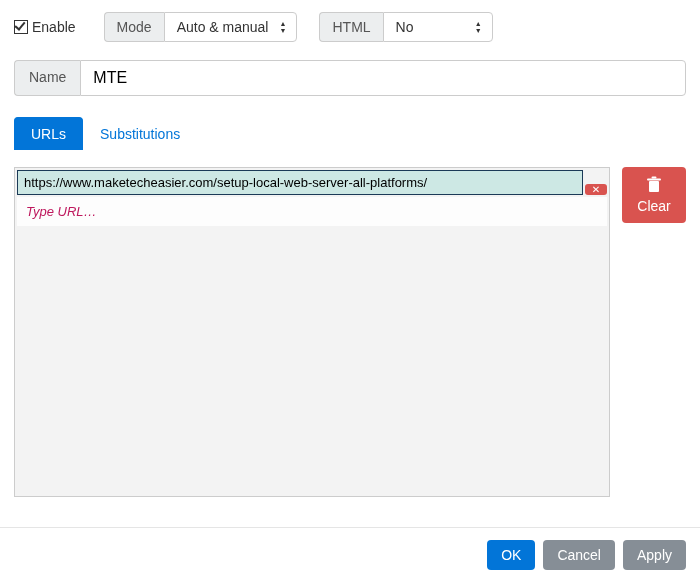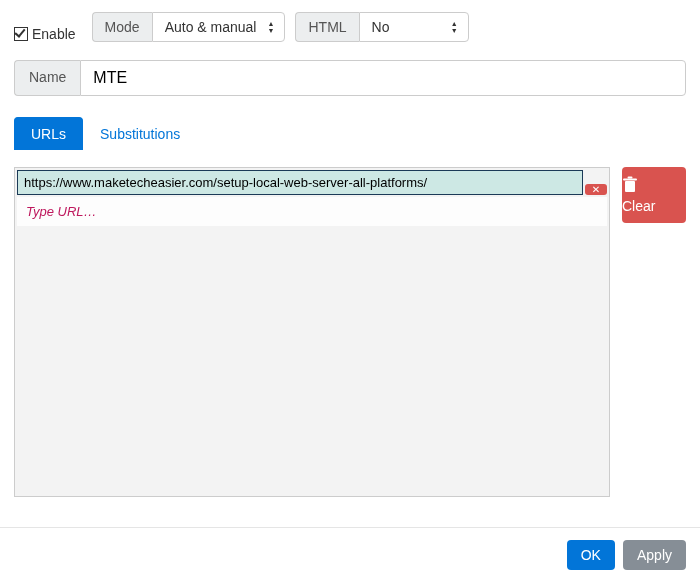--- a/index.html
+++ b/index.html
@@ -11,22 +11,22 @@
     background: #fff;
     width: 700px;
     height: 582px;
     position: relative;
   }
   .content {
     padding: 12px 14px 0 14px;
   }
   .row1 {
     display: flex;
-    align-items: flex-end;
-    gap: 10px;
+    align-items: center;
+    gap: 22px;
     margin-bottom: 18px;
   }
   .enable-wrap {
     display: flex;
     align-items: center;
     gap: 4px;
     margin-right: 6px;
   }
   .chk {
     width: 14px;
@@ -171,21 +171,21 @@
     font-style: italic;
   }
   .clear-btn {
     background: #d9534f;
     color: #fff;
     width: 64px;
     height: 56px;
     border-radius: 4px;
     display: flex;
     flex-direction: column;
-    align-items: flex-start;
+    align-items: center;
     justify-content: center;
     gap: 4px;
     cursor: pointer;
     font-size: 14px;
   }
   .trash-icon svg { display: block; }
 
   .footer {
     position: absolute;
     left: 0;
@@ -267,14 +267,15 @@
         </svg>
       </span>
       <span>Clear</span>
     </div>
   </div>
 
 </div>
 
 <div class="footer">
   <button class="btn btn-ok">OK</button>
+  <button class="btn btn-gray">Cancel</button>
   <button class="btn btn-gray">Apply</button>
 </div>
 
 </body></html>

